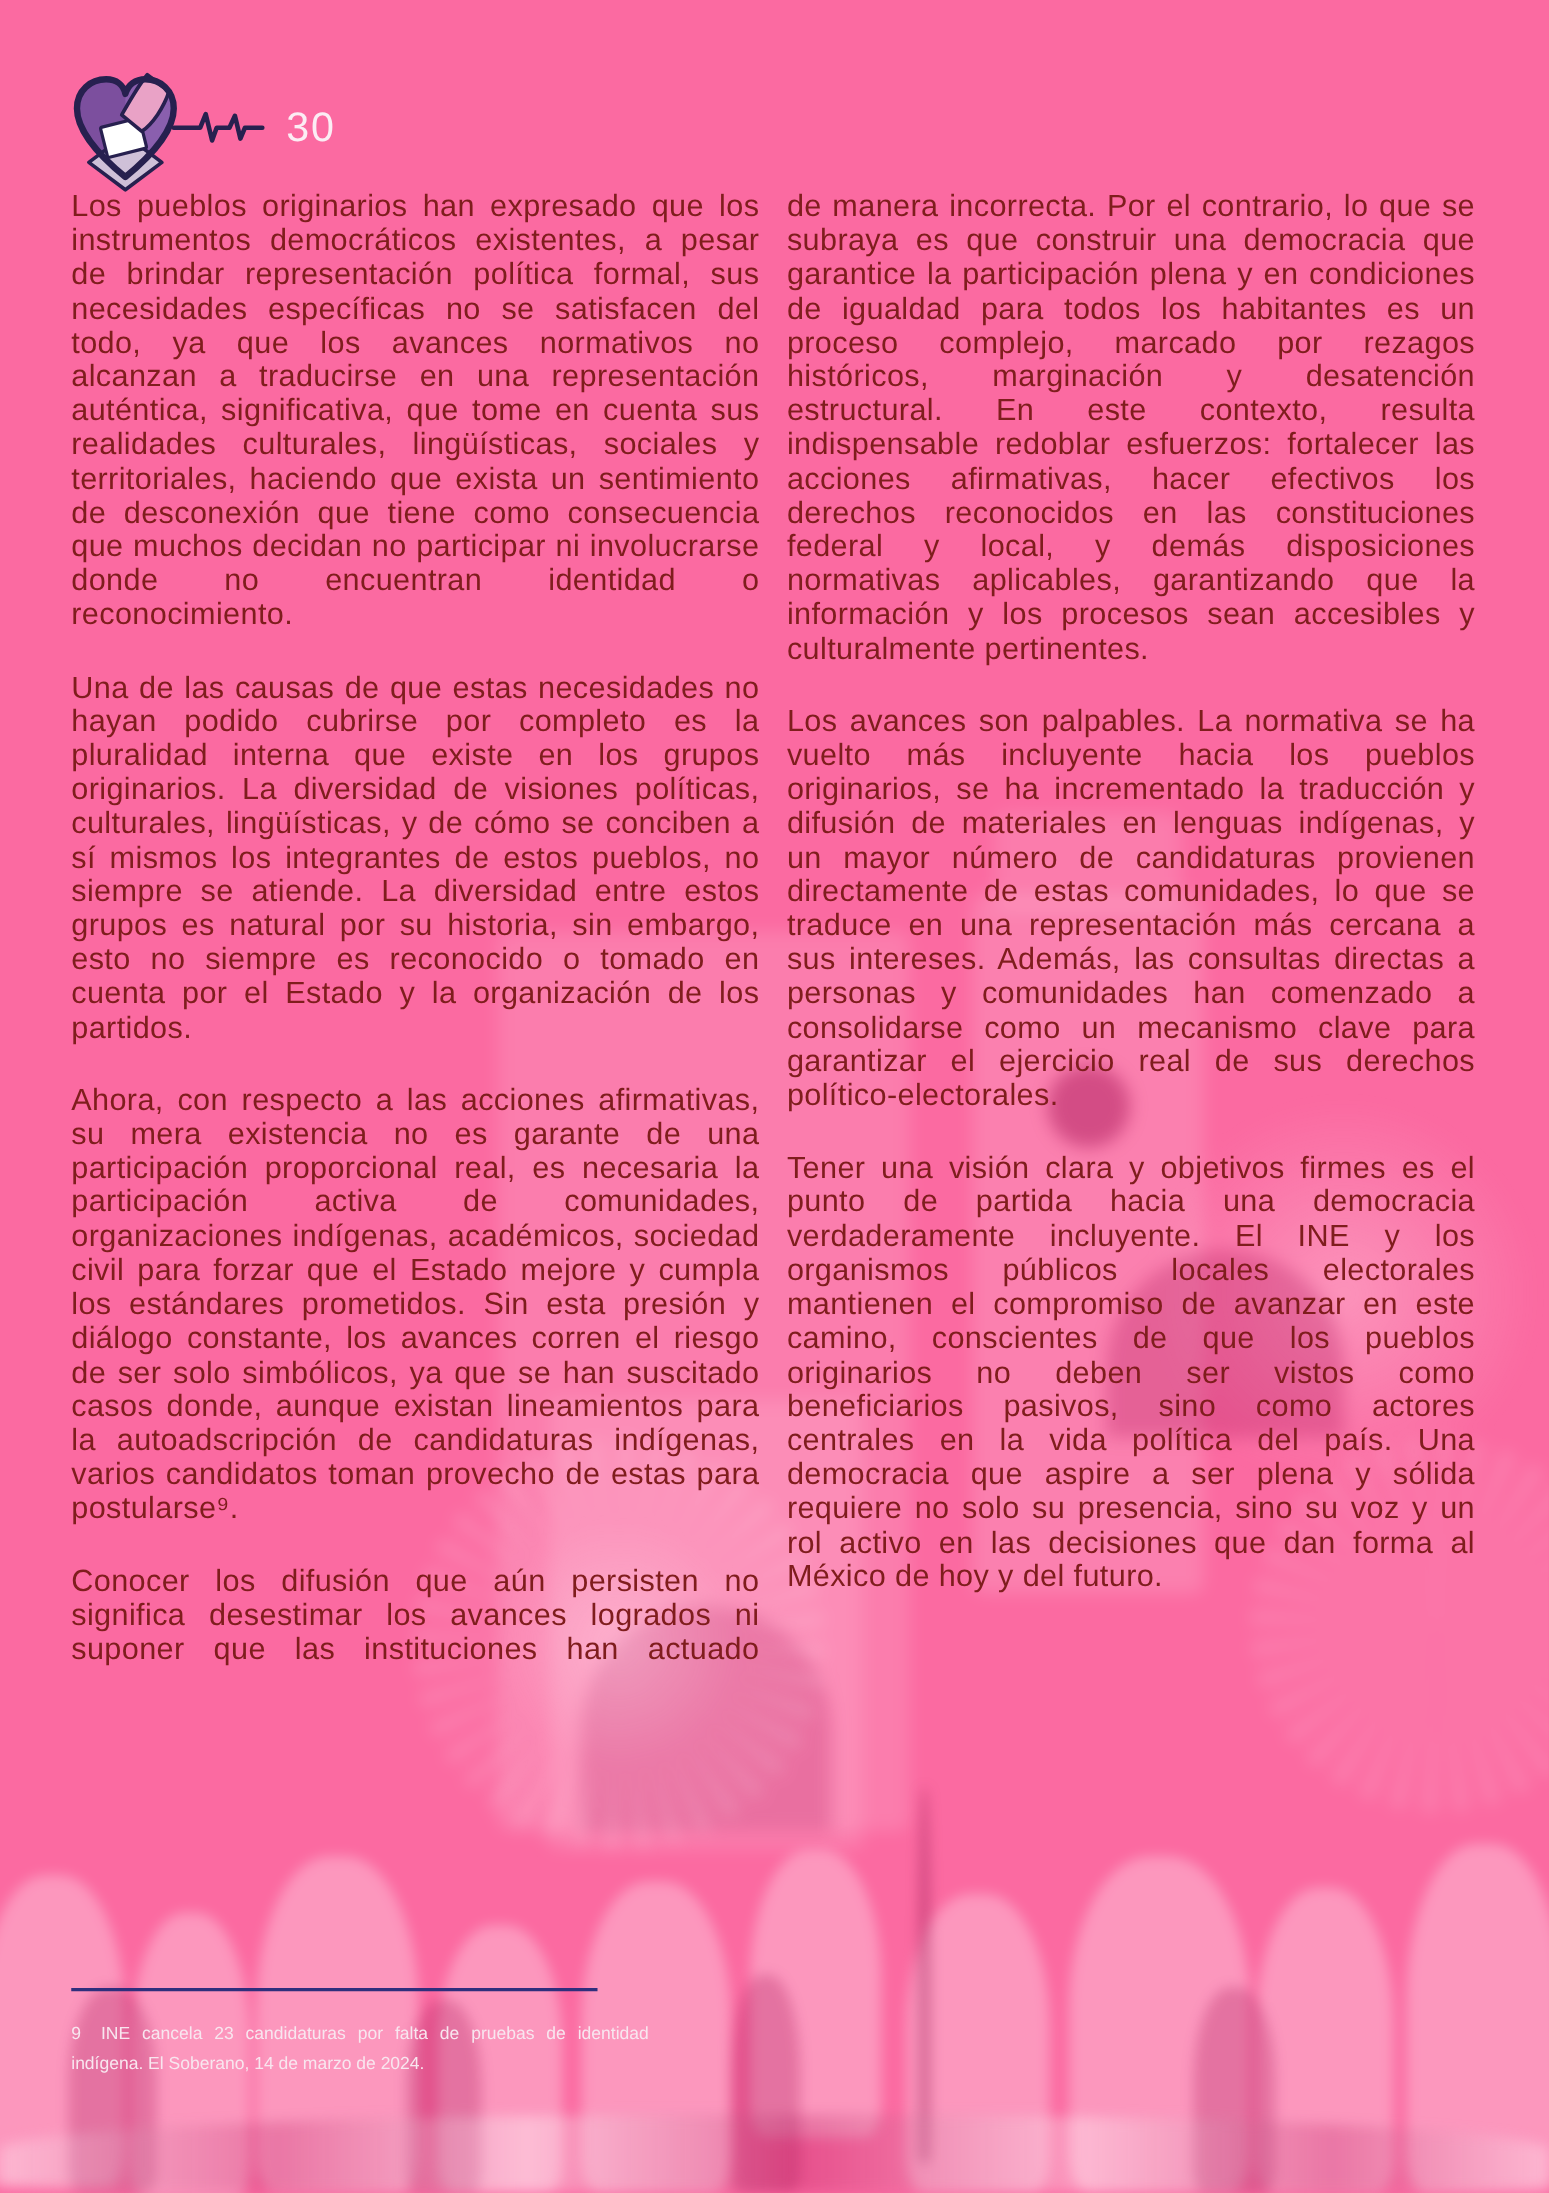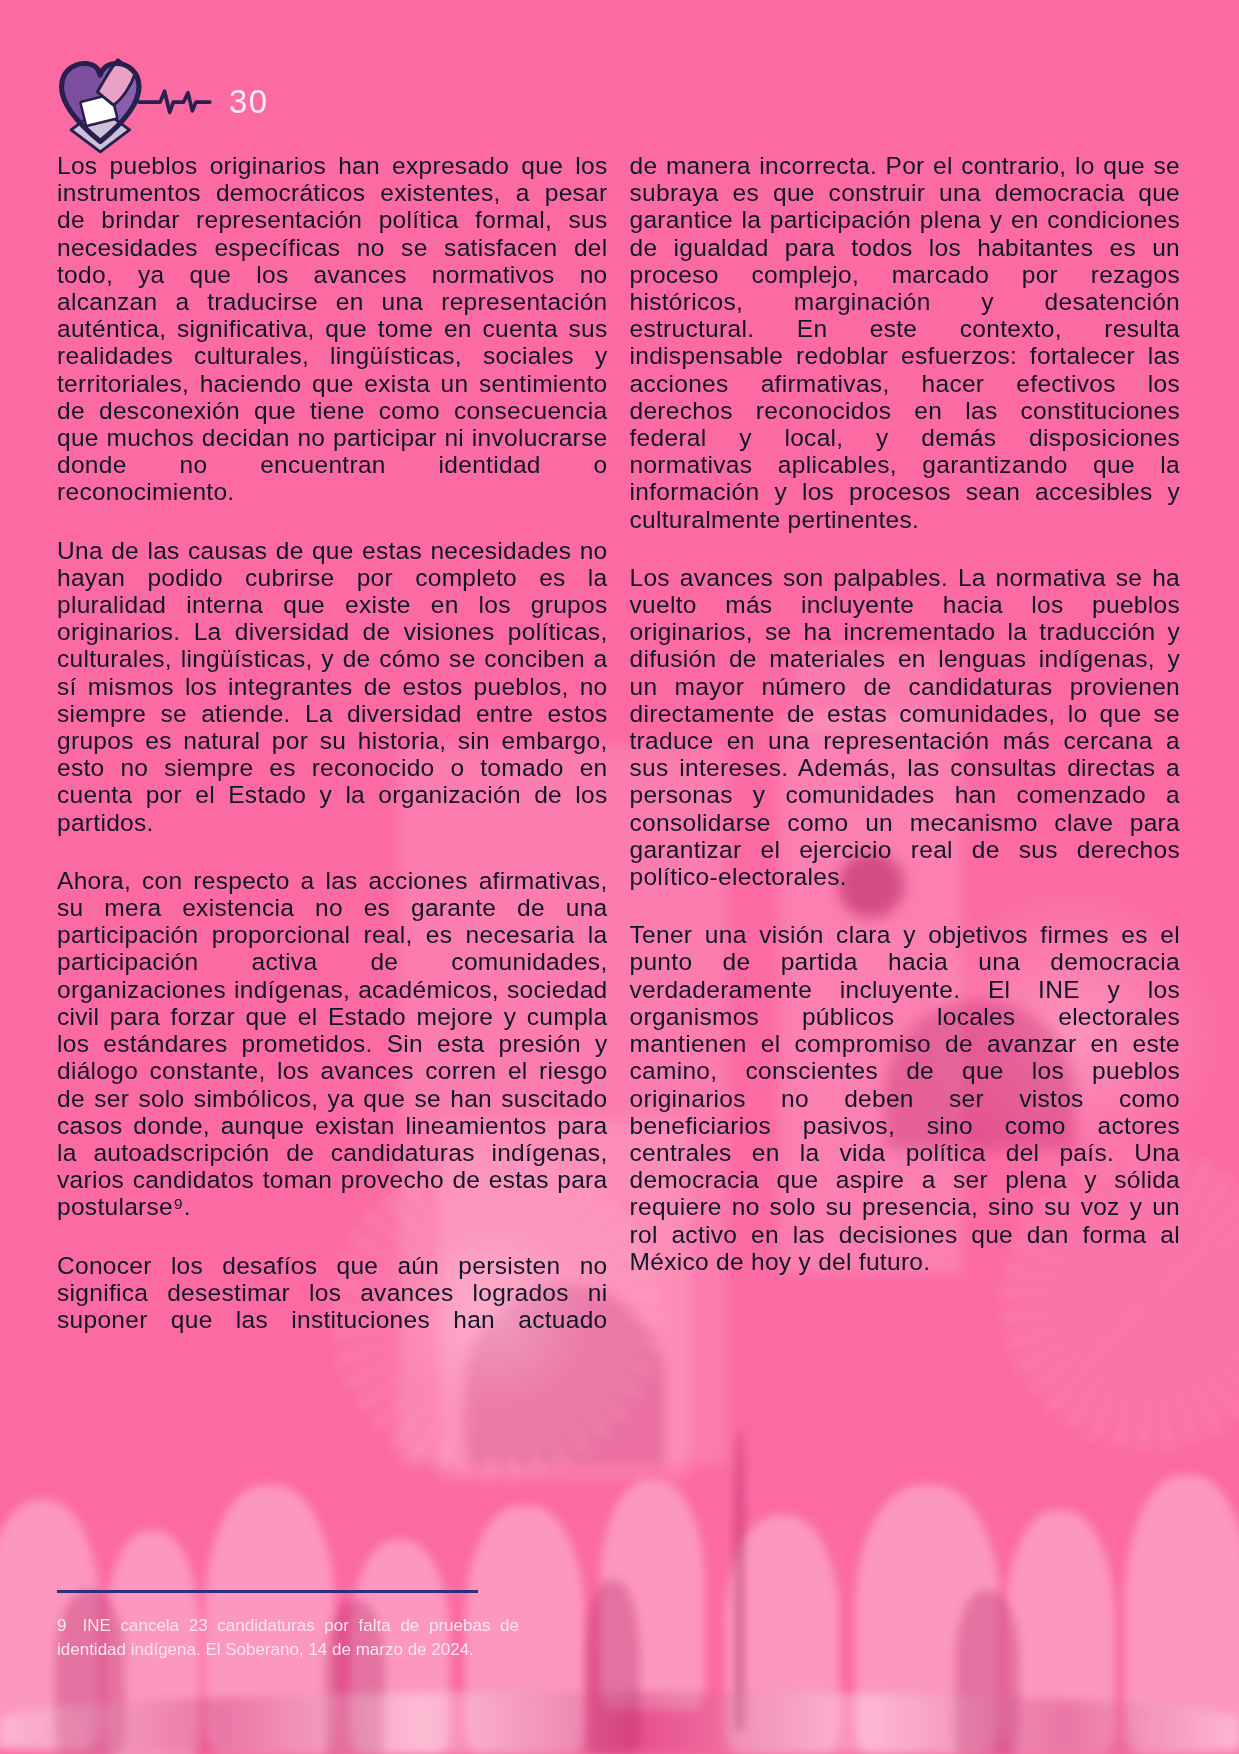--- a/index.html
+++ b/index.html
@@ -58,31 +58,31 @@
   
   .header { position:absolute; left:55px; top:52px; display:flex; align-items:center; z-index:2; }
   .logo-svg { width:168px; height:112px; display:block; }
   .pageno { color:#fbedf4; font-size:33px; letter-spacing:1.5px; margin-left:6px; transform:translateY(-6px); }
 
   
   .cols { position:absolute; left:57px; top:152px; width:1123px; display:flex; gap:22px; z-index:2; }
   .col { flex:1 1 0; }
   .col p {
     margin:0 0 31px 0;
-    color:#0f172a;
+    color:#7f1d1d;
     font-size:24.5px; line-height:27.2px; letter-spacing:0.3px;
     text-align:justify; hyphens:none;
   }
   .col p.cont { text-align-last:justify; }
   .col p:last-child { margin-bottom:0; }
 
   
   .footnote-area { position:absolute; left:57px; top:1590px; width:462px; z-index:2; }
   .divider { width:421px; height:3px; background:#2f2f7d; margin-bottom:21px; }
-  .fn { margin:0; color:#f8e6ef; font-size:17px; line-height:24px; text-align:justify; }
+  .fn { margin:0; color:#f8e6ef; font-size:14px; line-height:24px; text-align:justify; }
   .fn .fn-marker { margin-right:16px; }
 </style>
 </head>
 <body>
 
 <div class="photo" aria-hidden="true">
   <div class="bg-facade"></div>
   <div class="bg-facade2"></div>
   <div class="bg-arch"></div>
   <div class="bg-tower"></div>
@@ -127,21 +127,21 @@
     <path d="M115 62 H144 L150 47 L157 76 L162 62 H176 L182 49 L188 74 L193 62 H212" fill="none" stroke="#27204f" stroke-width="5" stroke-linecap="round" stroke-linejoin="round"></path>
   </svg>
   <span class="pageno">30</span>
 </header>
 
 <main class="cols">
   <div class="col">
     <p>Los pueblos originarios han expresado que los instrumentos democráticos existentes, a pesar de brindar representación política formal, sus necesidades específicas no se satisfacen del todo, ya que los avances normativos no alcanzan a traducirse en una representación auténtica, significativa, que tome en cuenta sus realidades culturales, lingüísticas, sociales y territoriales, haciendo que exista un sentimiento de desconexión que tiene como consecuencia que muchos decidan no participar ni involucrarse donde no encuentran identidad o reconocimiento.</p>
     <p>Una de las causas de que estas necesidades no hayan podido cubrirse por completo es la pluralidad interna que existe en los grupos originarios. La diversidad de visiones políticas, culturales, lingüísticas, y de cómo se conciben a sí mismos los integrantes de estos pueblos, no siempre se atiende. La diversidad entre estos grupos es natural por su historia, sin embargo, esto no siempre es reconocido o tomado en cuenta por el Estado y la organización de los partidos.</p>
     <p>Ahora, con respecto a las acciones afirmativas, su mera existencia no es garante de una participación proporcional real, es necesaria la participación activa de comunidades, organizaciones indígenas, académicos, sociedad civil para forzar que el Estado mejore y cumpla los estándares prometidos. Sin esta presión y diálogo constante, los avances corren el riesgo de ser solo simbólicos, ya que se han suscitado casos donde, aunque existan lineamientos para la autoadscripción de candidaturas indígenas, varios candidatos toman provecho de estas para postularse⁹.</p>
-    <p class="cont">Conocer los desafíos que aún persisten no significa desestimar los avances logrados ni suponer que las instituciones han actuado</p>
+    <p class="cont">Conocer los difusión que aún persisten no significa desestimar los avances logrados ni suponer que las instituciones han actuado</p>
   </div>
   <div class="col">
     <p>de manera incorrecta. Por el contrario, lo que se subraya es que construir una democracia que garantice la participación plena y en condiciones de igualdad para todos los habitantes es un proceso complejo, marcado por rezagos históricos, marginación y desatención estructural. En este contexto, resulta indispensable redoblar esfuerzos: fortalecer las acciones afirmativas, hacer efectivos los derechos reconocidos en las constituciones federal y local, y demás disposiciones normativas aplicables, garantizando que la información y los procesos sean accesibles y culturalmente pertinentes.</p>
     <p>Los avances son palpables. La normativa se ha vuelto más incluyente hacia los pueblos originarios, se ha incrementado la traducción y difusión de materiales en lenguas indígenas, y un mayor número de candidaturas provienen directamente de estas comunidades, lo que se traduce en una representación más cercana a sus intereses. Además, las consultas directas a personas y comunidades han comenzado a consolidarse como un mecanismo clave para garantizar el ejercicio real de sus derechos político-electorales.</p>
     <p>Tener una visión clara y objetivos firmes es el punto de partida hacia una democracia verdaderamente incluyente. El INE y los organismos públicos locales electorales mantienen el compromiso de avanzar en este camino, conscientes de que los pueblos originarios no deben ser vistos como beneficiarios pasivos, sino como actores centrales en la vida política del país. Una democracia que aspire a ser plena y sólida requiere no solo su presencia, sino su voz y un rol activo en las decisiones que dan forma al México de hoy y del futuro.</p>
   </div>
 </main>
 
 <footer class="footnote-area">
   <div class="divider"></div>

